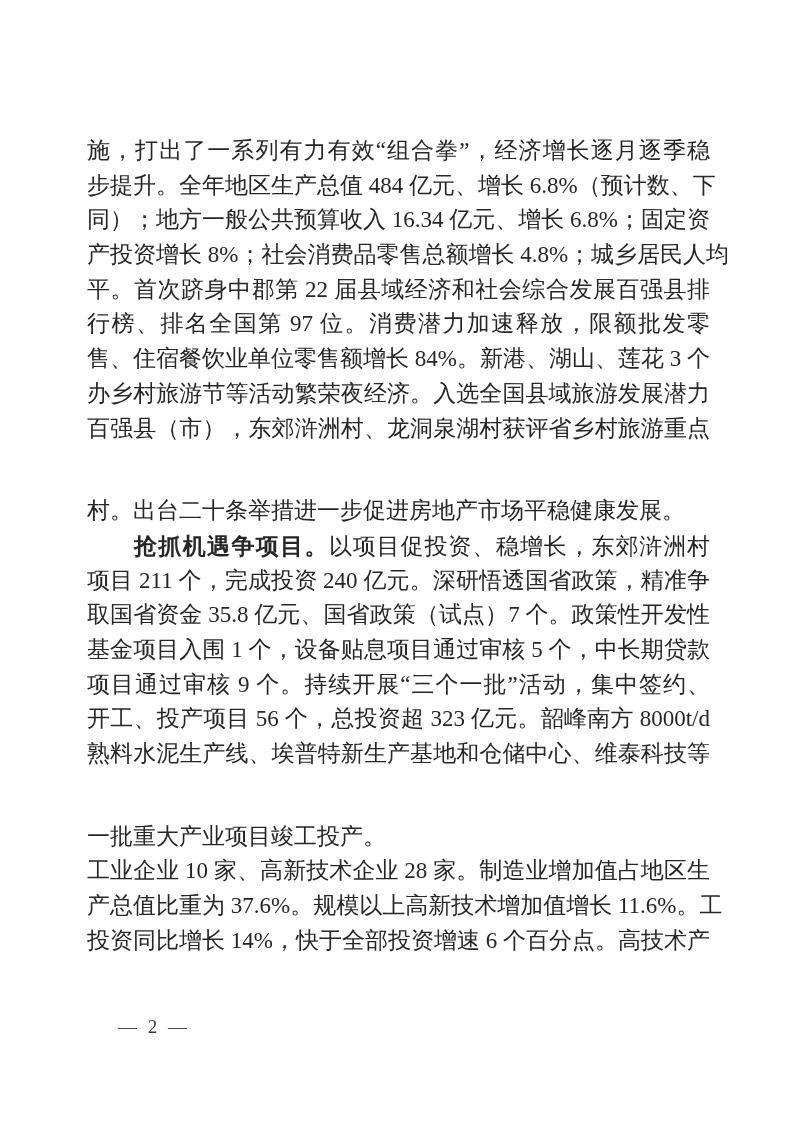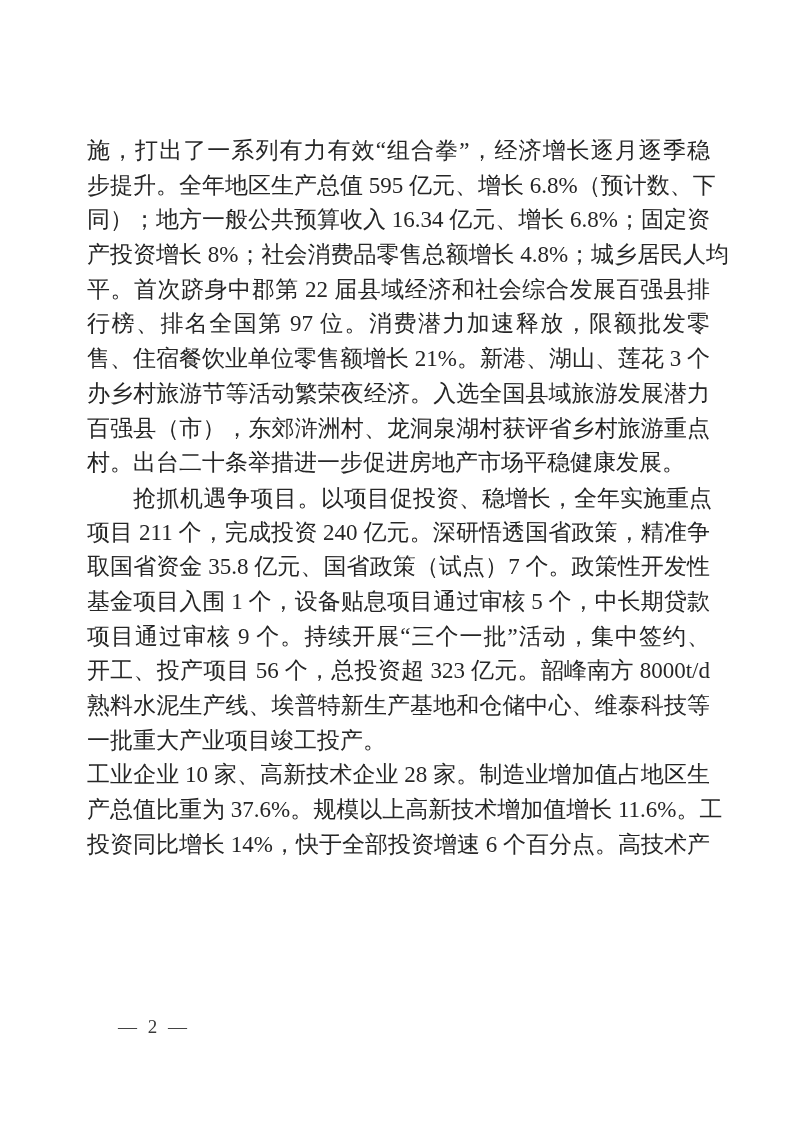--- a/index.html
+++ b/index.html
@@ -27,58 +27,59 @@
     font-size: 23px;
     color: #262626;
     text-align: justify;
     text-align-last: justify;
     white-space: nowrap;
     overflow: visible;
   }
   .line.para-end {
     text-align: right;
     text-align-last: left;
+    margin-top: 48px;
   }
   .indent {
     display: inline-block;
     width: 46px;
     height: 1px;
   }
   .lead {
-    font-weight: 400;
+    font-weight: 700;
     font-family: "Liberation Sans", "DejaVu Sans", sans-serif;
     letter-spacing: 0.5px;
   }
   .page-number {
     position: absolute;
     left: 118px;
     top: 1014px;
     font-size: 19px;
     line-height: 26px;
     color: #3a3a3a;
     letter-spacing: 3px;
     font-family: "Liberation Serif", "DejaVu Serif", serif;
   }
 </style>
 </head>
 <body>
 
 <div class="page">
   <div class="textblock">
       <div class="line"><span>施，打出了一系列有力有效“组合拳”，经济增长逐月逐季稳</span></div>
-      <div class="line"><span>步提升。全年地区生产总值 595 亿元、增长 6.8%（预计数、下</span></div>
+      <div class="line"><span>步提升。全年地区生产总值 484 亿元、增长 6.8%（预计数、下</span></div>
       <div class="line"><span>同）；地方一般公共预算收入 16.34 亿元、增长 6.8%；固定资</span></div>
       <div class="line"><span>产投资增长 8%；社会消费品零售总额增长 4.8%；城乡居民人均</span></div>
       <div class="line"><span>平。首次跻身中郡第 22 届县域经济和社会综合发展百强县排</span></div>
       <div class="line"><span>行榜、排名全国第 97 位。消费潜力加速释放，限额批发零</span></div>
-      <div class="line"><span>售、住宿餐饮业单位零售额增长 21%。新港、湖山、莲花 3 个</span></div>
+      <div class="line"><span>售、住宿餐饮业单位零售额增长 84%。新港、湖山、莲花 3 个</span></div>
       <div class="line"><span>办乡村旅游节等活动繁荣夜经济。入选全国县域旅游发展潜力</span></div>
       <div class="line"><span>百强县（市），东郊浒洲村、龙洞泉湖村获评省乡村旅游重点</span></div>
       <div class="line para-end"><span>村。出台二十条举措进一步促进房地产市场平稳健康发展。</span></div>
-      <div class="line"><span class="indent"></span><span class="lead">抢抓机遇争项目。</span><span>以项目促投资、稳增长，全年实施重点</span></div>
+      <div class="line"><span class="indent"></span><span class="lead">抢抓机遇争项目。</span><span>以项目促投资、稳增长，东郊浒洲村</span></div>
       <div class="line"><span>项目 211 个，完成投资 240 亿元。深研悟透国省政策，精准争</span></div>
       <div class="line"><span>取国省资金 35.8 亿元、国省政策（试点）7 个。政策性开发性</span></div>
       <div class="line"><span>基金项目入围 1 个，设备贴息项目通过审核 5 个，中长期贷款</span></div>
       <div class="line"><span>项目通过审核 9 个。持续开展“三个一批”活动，集中签约、</span></div>
       <div class="line"><span>开工、投产项目 56 个，总投资超 323 亿元。韶峰南方 8000t/d</span></div>
       <div class="line"><span>熟料水泥生产线、埃普特新生产基地和仓储中心、维泰科技等</span></div>
       <div class="line para-end"><span>一批重大产业项目竣工投产。</span></div>
       <div class="line"><span>工业企业 10 家、高新技术企业 28 家。制造业增加值占地区生</span></div>
       <div class="line"><span>产总值比重为 37.6%。规模以上高新技术增加值增长 11.6%。工</span></div>
       <div class="line"><span>投资同比增长 14%，快于全部投资增速 6 个百分点。高技术产</span></div>

